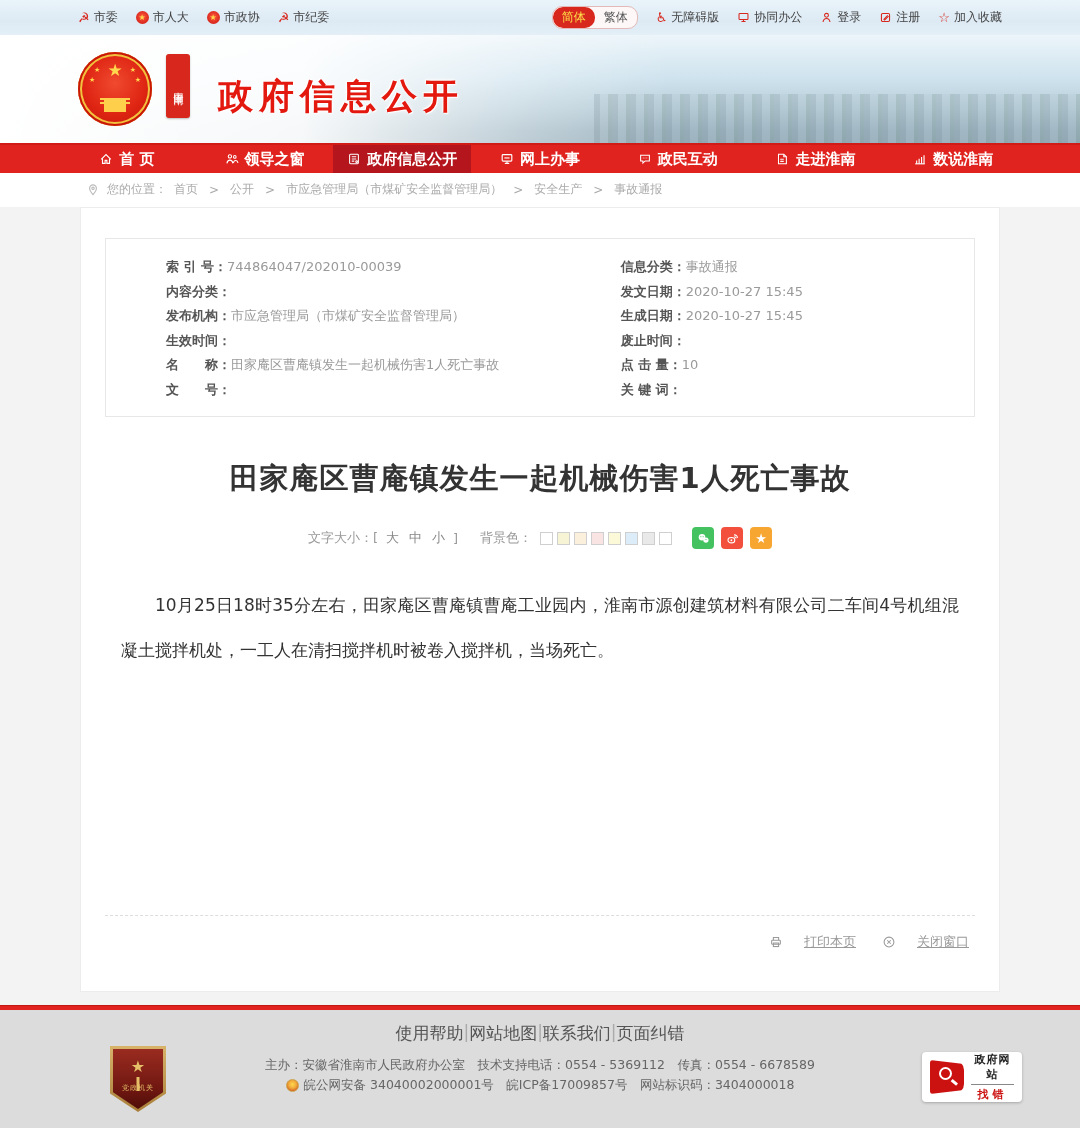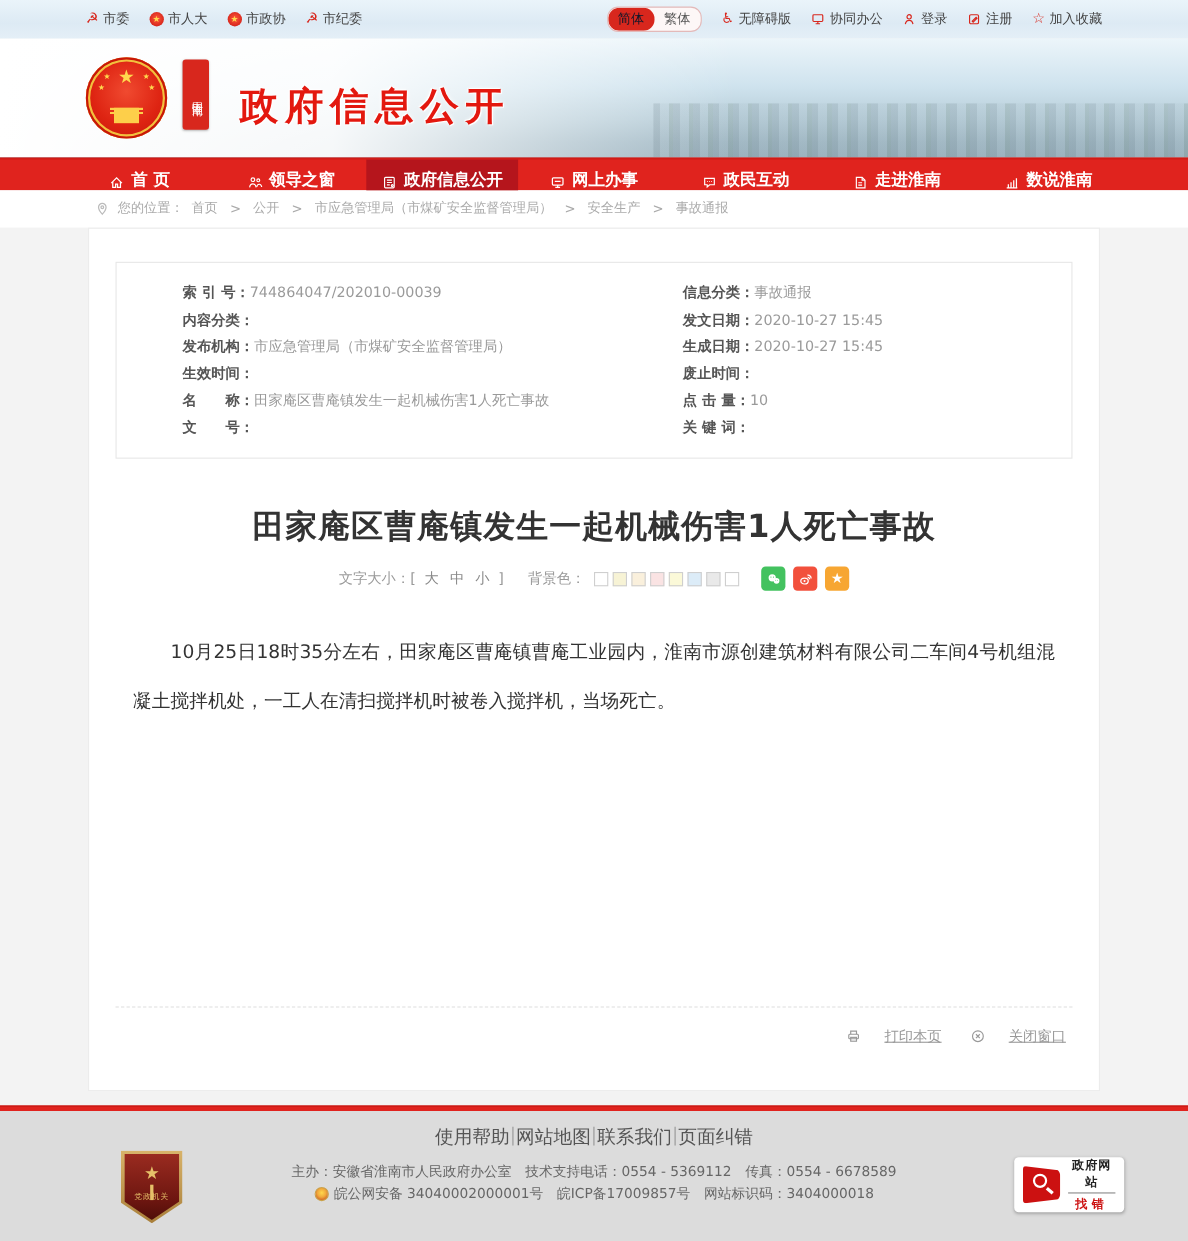--- a/index.html
+++ b/index.html
@@ -13,21 +13,21 @@
   
   .topbar {
     height:35px; background:linear-gradient(180deg,#eaf4fa 0%,#ddeaf4 60%,#e4eff7 100%);
     display:flex; align-items:center; justify-content:space-between; padding:0 78px;
   }
   .topbar-left, .topbar-right { display:flex; align-items:center; gap:18px; }
   .tb-link { display:flex; align-items:center; gap:4px; color:#444; font-size:12px; cursor:pointer; }
   .tb-ico { color:#d8271d; font-size:13px; line-height:1; display:inline-flex; }
   .mini-emblem { width:13px; height:13px; border-radius:50%; background:radial-gradient(circle at 50% 45%,#ff5a3c,#d8271d 70%); color:#ffd84d; font-size:8px; display:inline-flex; align-items:center; justify-content:center; }
   .lang-pill { display:flex; align-items:center; border:1px solid #e3b9b9; border-radius:10px; overflow:hidden; background:#fdf7f7; }
-  .lang-pill .simp { background:#d8271d; color:#0f172a; padding:2px 9px; border-radius:10px; font-size:12px; cursor:pointer; }
+  .lang-pill .simp { background:#d8271d; color:#fde047; padding:2px 9px; border-radius:10px; font-size:12px; cursor:pointer; }
   .lang-pill .trad { color:#555; padding:2px 9px; font-size:12px; cursor:pointer; }
 
   
   .banner {
     position:relative; height:108px; overflow:hidden;
     background:linear-gradient(180deg,#ecf5fa 0%,#cfe3ee 40%,#b7cdd8 68%,#a3bac6 88%,#9db3bf 100%);
   }
   .banner::before { content:""; position:absolute; inset:0;
     background:linear-gradient(90deg,#ffffff 0%,rgba(255,255,255,.9) 28%,rgba(255,255,255,.35) 48%,rgba(255,255,255,0) 62%); }
   .banner::after { content:""; position:absolute; left:55%; right:0; top:55%; bottom:0; opacity:.5;
@@ -47,21 +47,21 @@
     text-shadow:1px 1px 0 rgba(255,255,255,.7); }
   .site-url { color:#e3362c; font-size:16px; font-weight:bold; letter-spacing:3px; text-align:center; }
   .seal { margin-left:14px; margin-top:-6px; width:24px; height:64px; background:#d8271d; border-radius:3px;
     color:#fff; writing-mode:vertical-rl; text-orientation:upright; font-size:10px; letter-spacing:1px;
     display:flex; align-items:center; justify-content:center; box-shadow:0 1px 2px rgba(0,0,0,.25); }
   .section-title { margin-left:28px; margin-top:14px; color:#e3180f; font-size:35px; font-weight:bold; letter-spacing:6px;
     text-shadow:0 0 5px #fff,1px 1px 0 #fff,-1px -1px 0 rgba(255,255,255,.9); white-space:nowrap; }
 
   
   .nav { height:30px; background:#e0231e; display:flex; padding:0 58px; border-top:2px solid #d01b16; }
-  .nav-item { flex:1; display:flex; align-items:flex-end; justify-content:center; gap:6px;
+  .nav-item { flex:1; display:flex; align-items:center; justify-content:center; gap:6px;
     color:#fff; font-size:15px; font-weight:bold; cursor:pointer; }
   .nav-item.active { background:#b5151c; }
   .nav-ico { color:#fff; display:inline-flex; }
 
   
   .crumb-bar { background:#fff; padding:8px 0 9px 86px; display:flex; align-items:center; gap:7px; }
   .crumb-bar, .crumb-bar span { color:#aaa; font-size:12px; }
   .crumb-sep { margin:0 4px; }
   .crumb-item { cursor:pointer; }
 
@@ -72,21 +72,21 @@
   .meta-box { margin:30px 24px 0 24px; border:1px solid #e7e7e7; padding:16px 0 14px 0; display:flex; }
   .meta-col { display:flex; flex-direction:column; }
   .meta-col.left { width:57%; padding-left:60px; }
   .meta-col.right { width:43%; padding-left:20px; }
   .mrow { line-height:24.5px; white-space:nowrap; }
   .ml { font-weight:bold; color:#555; font-size:13px; }
   .mv { color:#9a9a9a; font-size:13px; }
 
   .art-title { margin-top:42px; text-align:center; font-size:29px; font-weight:bold; color:#333; letter-spacing:1px; }
 
-  .ctrl-row { margin-top:16px; display:flex; align-items:center; justify-content:center; gap:6px;
+  .ctrl-row { margin-top:28px; display:flex; align-items:center; justify-content:center; gap:6px;
     color:#999; font-size:13px; }
   .fs-btn { color:#888; cursor:pointer; margin:0 2px; }
   .swatches { display:flex; gap:4px; margin-left:2px; }
   .swatch { width:13px; height:13px; border:1px solid #cfcfcf; cursor:pointer; display:inline-block; }
   .share-group { display:flex; gap:7px; margin-left:14px; }
   .share-btn { width:22px; height:22px; border-radius:4px; display:flex; align-items:center; justify-content:center; cursor:pointer; color:#fff; font-size:13px; }
 
   .art-body { margin:34px 40px 0 40px; font-size:17px; color:#333; line-height:45px; text-indent:2em; text-align:justify; }
 
   .dashed-sep { position:absolute; left:24px; right:24px; bottom:75px; border-top:1px dashed #ddd; }

